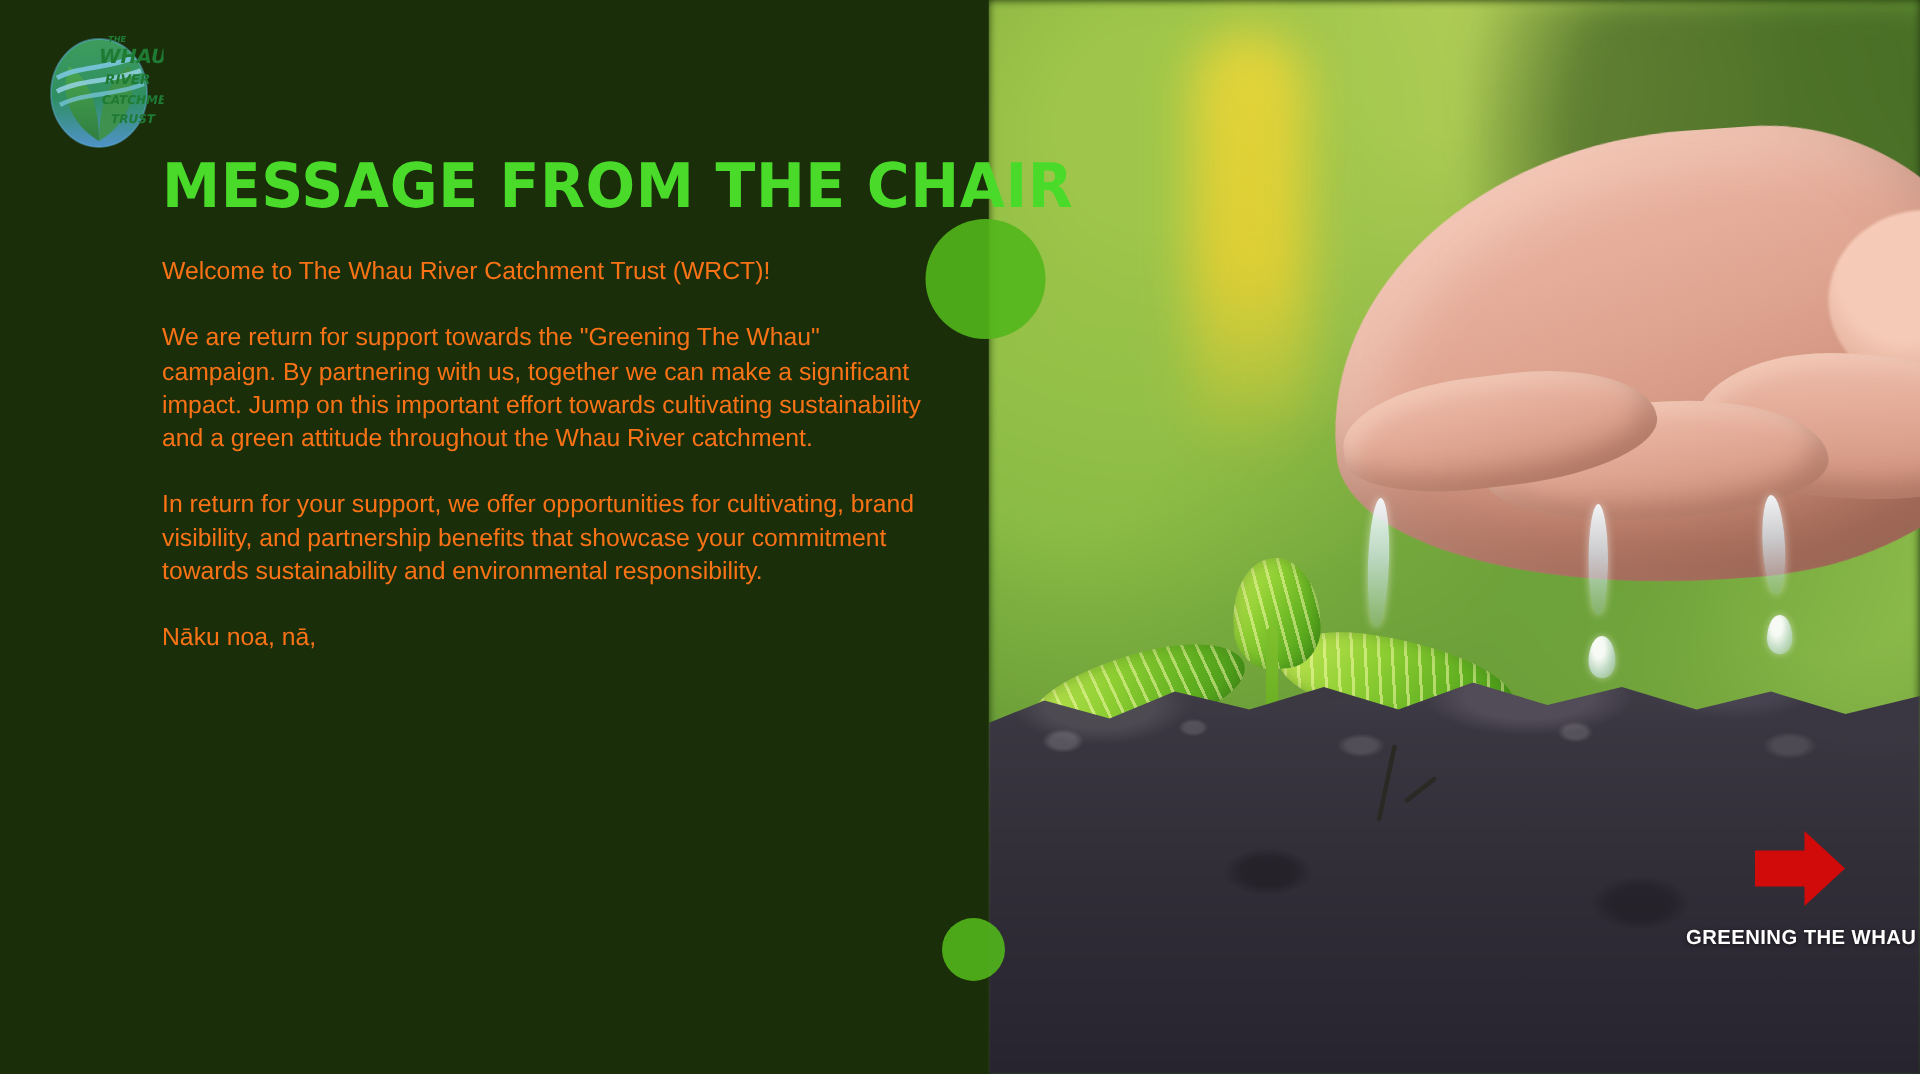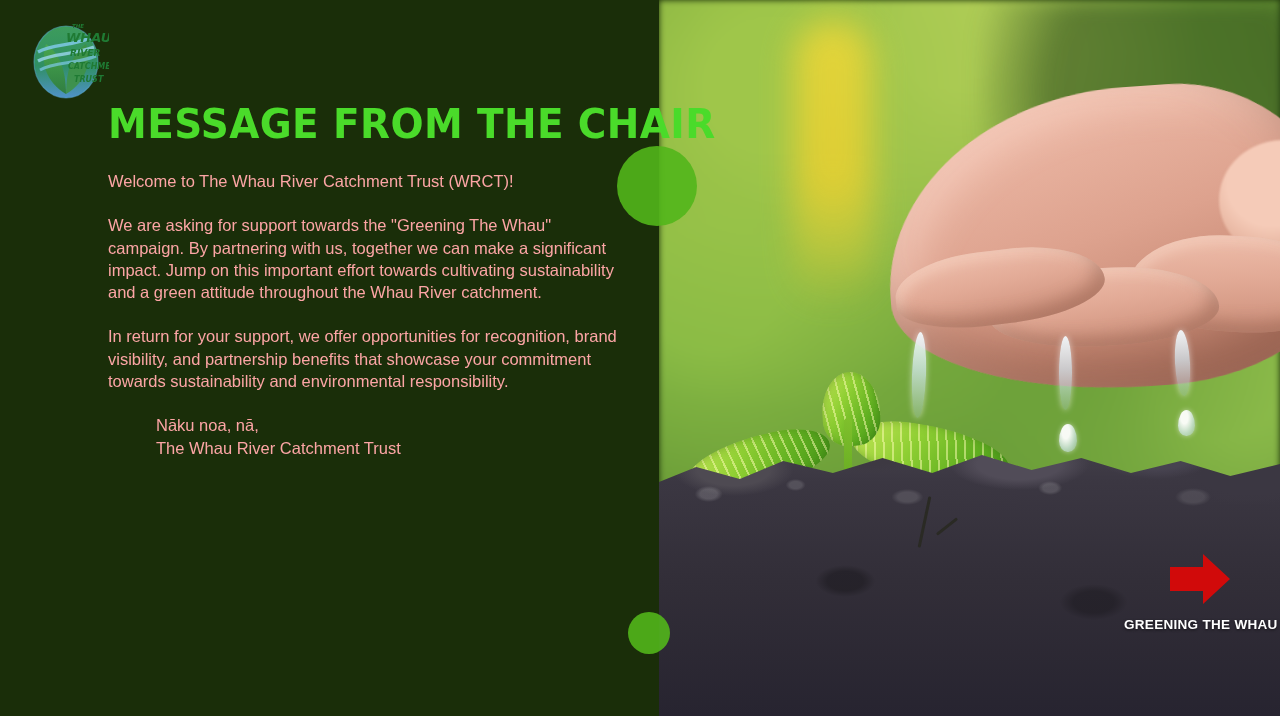--- a/index.html
+++ b/index.html
@@ -47,28 +47,28 @@
     transform:scaleX(0.95);
     transform-origin:left center;
     white-space:nowrap;
   }
 
   
   .copy {
     position:absolute; left:108px; top:170px;
     width:510px;
     z-index:6;
-    color:#fca5a5;
+    color:#f97316;
     font-size:16.5px;
     line-height:22.3px;
     font-family:"Liberation Sans", sans-serif;
   }
   .copy p { margin:0 0 22px 0; }
   .copy p:last-child { margin-bottom:0; }
-  .sig-line { display:block;margin-left:48px; }
+  .sig-line { display:block; }
 
   
   .photo {
     position:absolute; left:659px; top:0;
     width:621px; height:716px;
     overflow:hidden;
     z-index:1;
   }
   .photo-img { position:absolute; inset:0; }
 
@@ -320,21 +320,20 @@
         <text x="36" y="53" font-size="8">CATCHMENT</text>
         <text x="42" y="66" font-size="8">TRUST</text>
       </g>
     </svg>
   </div>
 
   <h1 class="heading">MESSAGE FROM THE CHAIR</h1>
 
   <div class="copy">
     <p>Welcome to The Whau River Catchment Trust (WRCT)!</p>
-    <p>We are asking for support towards the "Greening The Whau" campaign. By partnering with us, together we can make a significant impact. Jump on this important effort towards cultivating sustainability and a green attitude throughout the Whau River catchment.</p>
-    <p>In return for your support, we offer opportunities for recognition, brand visibility, and partnership benefits that showcase your commitment towards sustainability and environmental responsibility.</p>
+    <p>We are return for support towards the "Greening The Whau" campaign. By partnering with us, together we can make a significant impact. Jump on this important effort towards cultivating sustainability and a green attitude throughout the Whau River catchment.</p>
+    <p>In return for your support, we offer opportunities for cultivating, brand visibility, and partnership benefits that showcase your commitment towards sustainability and environmental responsibility.</p>
     <p>
       <span class="sig-line">Nāku noa, nā,</span>
-      <span class="sig-line">The Whau River Catchment Trust</span>
     </p>
   </div>
 
 </div>
 
 </body></html>

